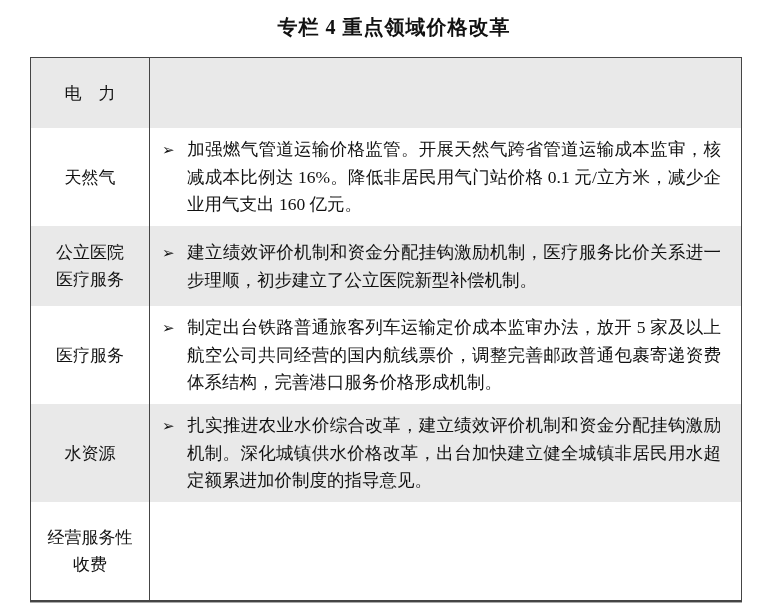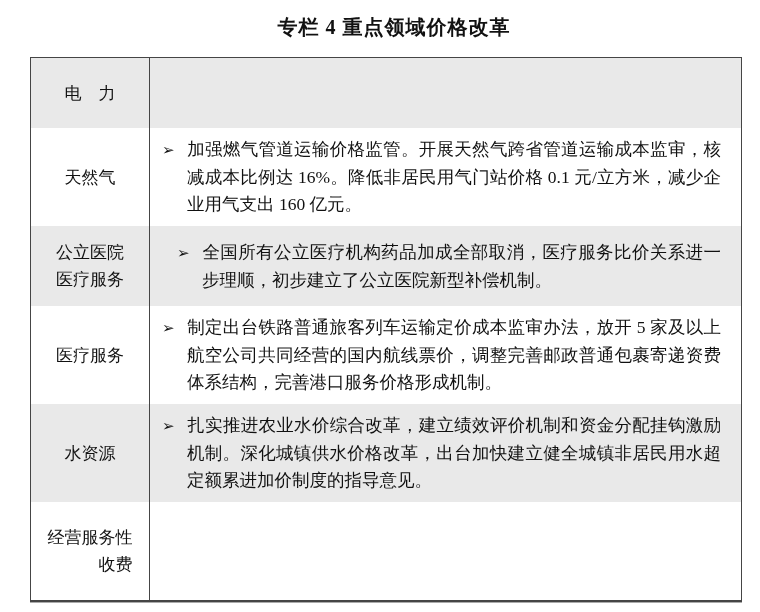--- a/index.html
+++ b/index.html
@@ -23,32 +23,32 @@
     margin: 17px 18px 0 30px;
     border: 1px solid #454545;
     border-bottom-width: 2px;
     box-shadow: 0 1px 0 #ababab;
     background: #ffffff;
   }
   .t-row { display: flex; }
   .t-row:nth-child(odd) { background: #e9e9e9; }
   .t-row:nth-child(1) { min-height: 70px; }
   .t-row:nth-child(2) { min-height: 97px; }
-  .t-row:nth-child(3) { min-height: 80px; gap: 15px; }
+  .t-row:nth-child(3) { min-height: 80px; }
   .t-row:nth-child(4) { min-height: 97px; }
   .t-row:nth-child(5) { min-height: 96px; }
   .t-row:nth-child(6) { min-height: 98px; }
   .label-cell {
     width: 119px;
     flex: 0 0 119px;
     border-right: 1px solid #454545;
     display: flex;
     align-items: center;
     justify-content: center;
-    text-align: right;
+    text-align: center;
     font-size: 17px;
     line-height: 27px;
     white-space: pre-line;
     padding: 0 4px;
     box-sizing: border-box;
   }
   .content-cell {
     flex: 1 1 auto;
     display: flex;
     align-items: center;
@@ -84,21 +84,21 @@
     <div class="label-cell">天然气</div>
     <div class="content-cell">
       <div class="content-text"><span class="arrow">➢</span><span>加强燃气管道运输价格监管。开展天然气跨省管道运输成本监审，核减成本比例达 16%。降低非居民用气门站价格 0.1 元/立方米，减少企业用气支出 160 亿元。</span></div>
     </div>
   </div>
 
   <div class="t-row">
     <div class="label-cell">公立医院
 医疗服务</div>
     <div class="content-cell">
-      <div class="content-text"><span class="arrow">➢</span><span>全国所有公立医疗机构药品加成全部取消，医疗服务比价关系进一步理顺，初步建立了公立医院新型补偿机制。</span></div>
+      <div class="content-text"><span class="arrow">➢</span><span>建立绩效评价机制和资金分配挂钩激励机制，医疗服务比价关系进一步理顺，初步建立了公立医院新型补偿机制。</span></div>
     </div>
   </div>
 
   <div class="t-row">
     <div class="label-cell">医疗服务</div>
     <div class="content-cell">
       <div class="content-text"><span class="arrow">➢</span><span>制定出台铁路普通旅客列车运输定价成本监审办法，放开 5 家及以上航空公司共同经营的国内航线票价，调整完善邮政普通包裹寄递资费体系结构，完善港口服务价格形成机制。</span></div>
     </div>
   </div>
 

